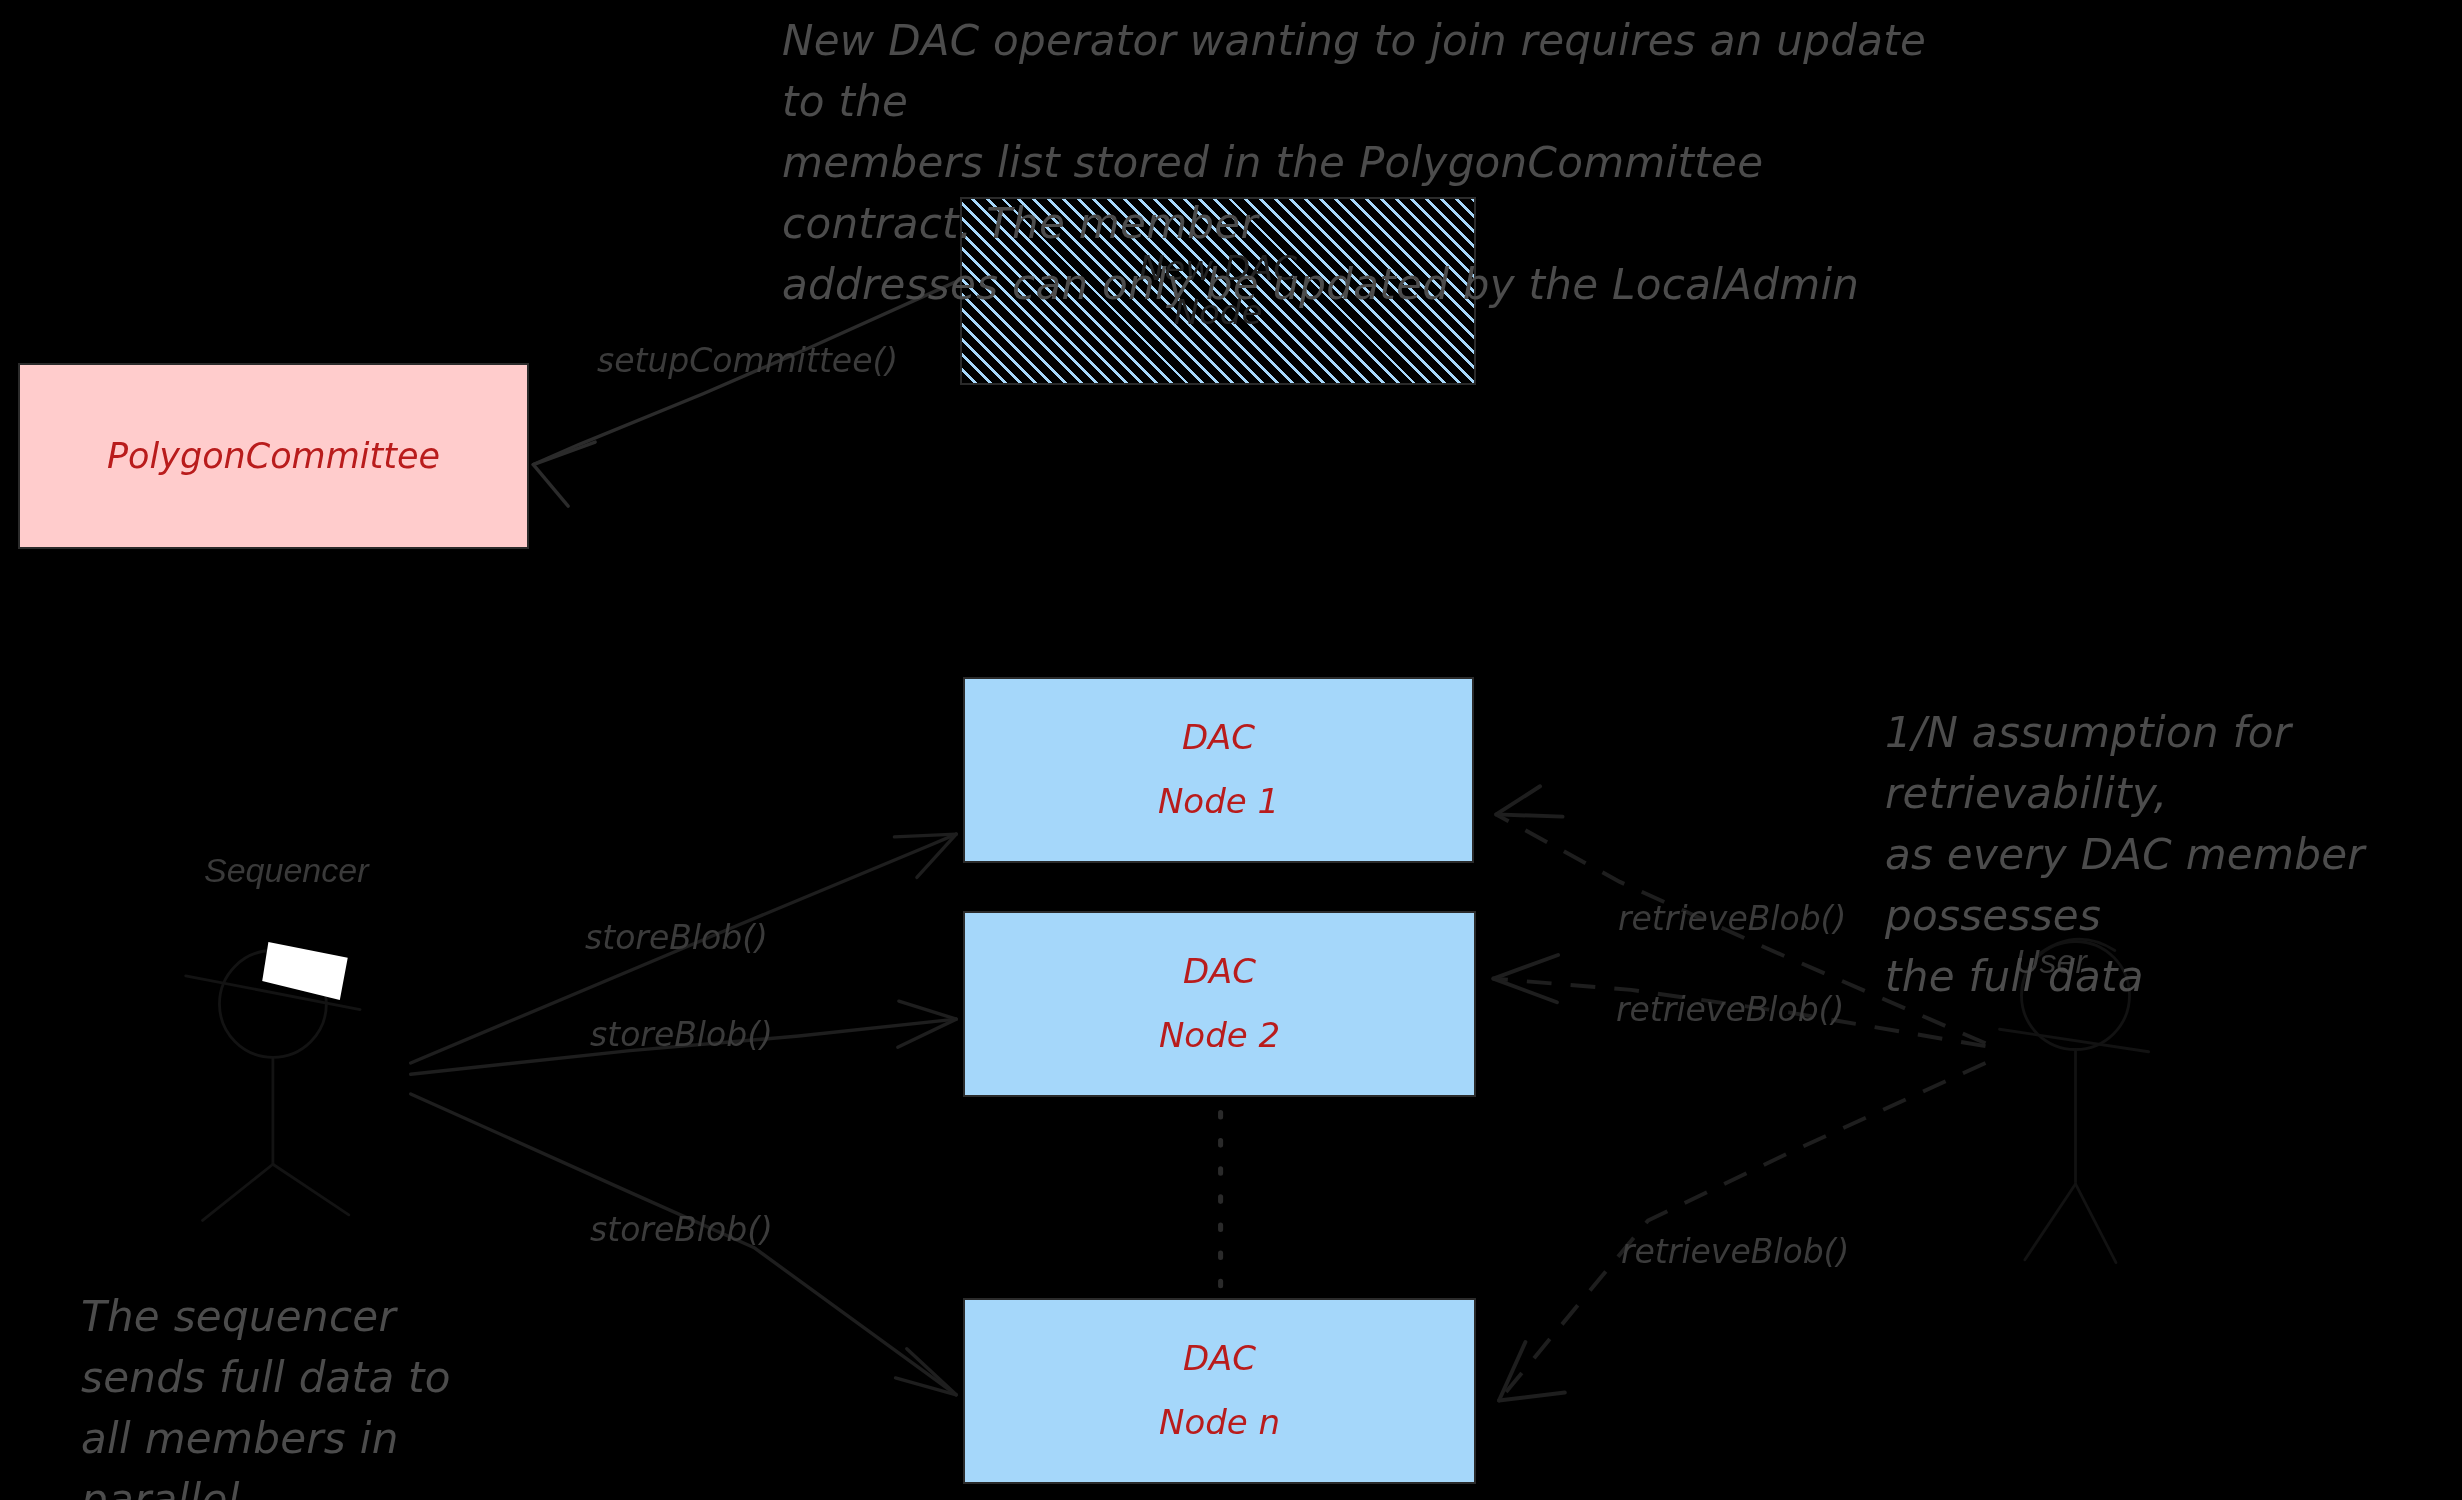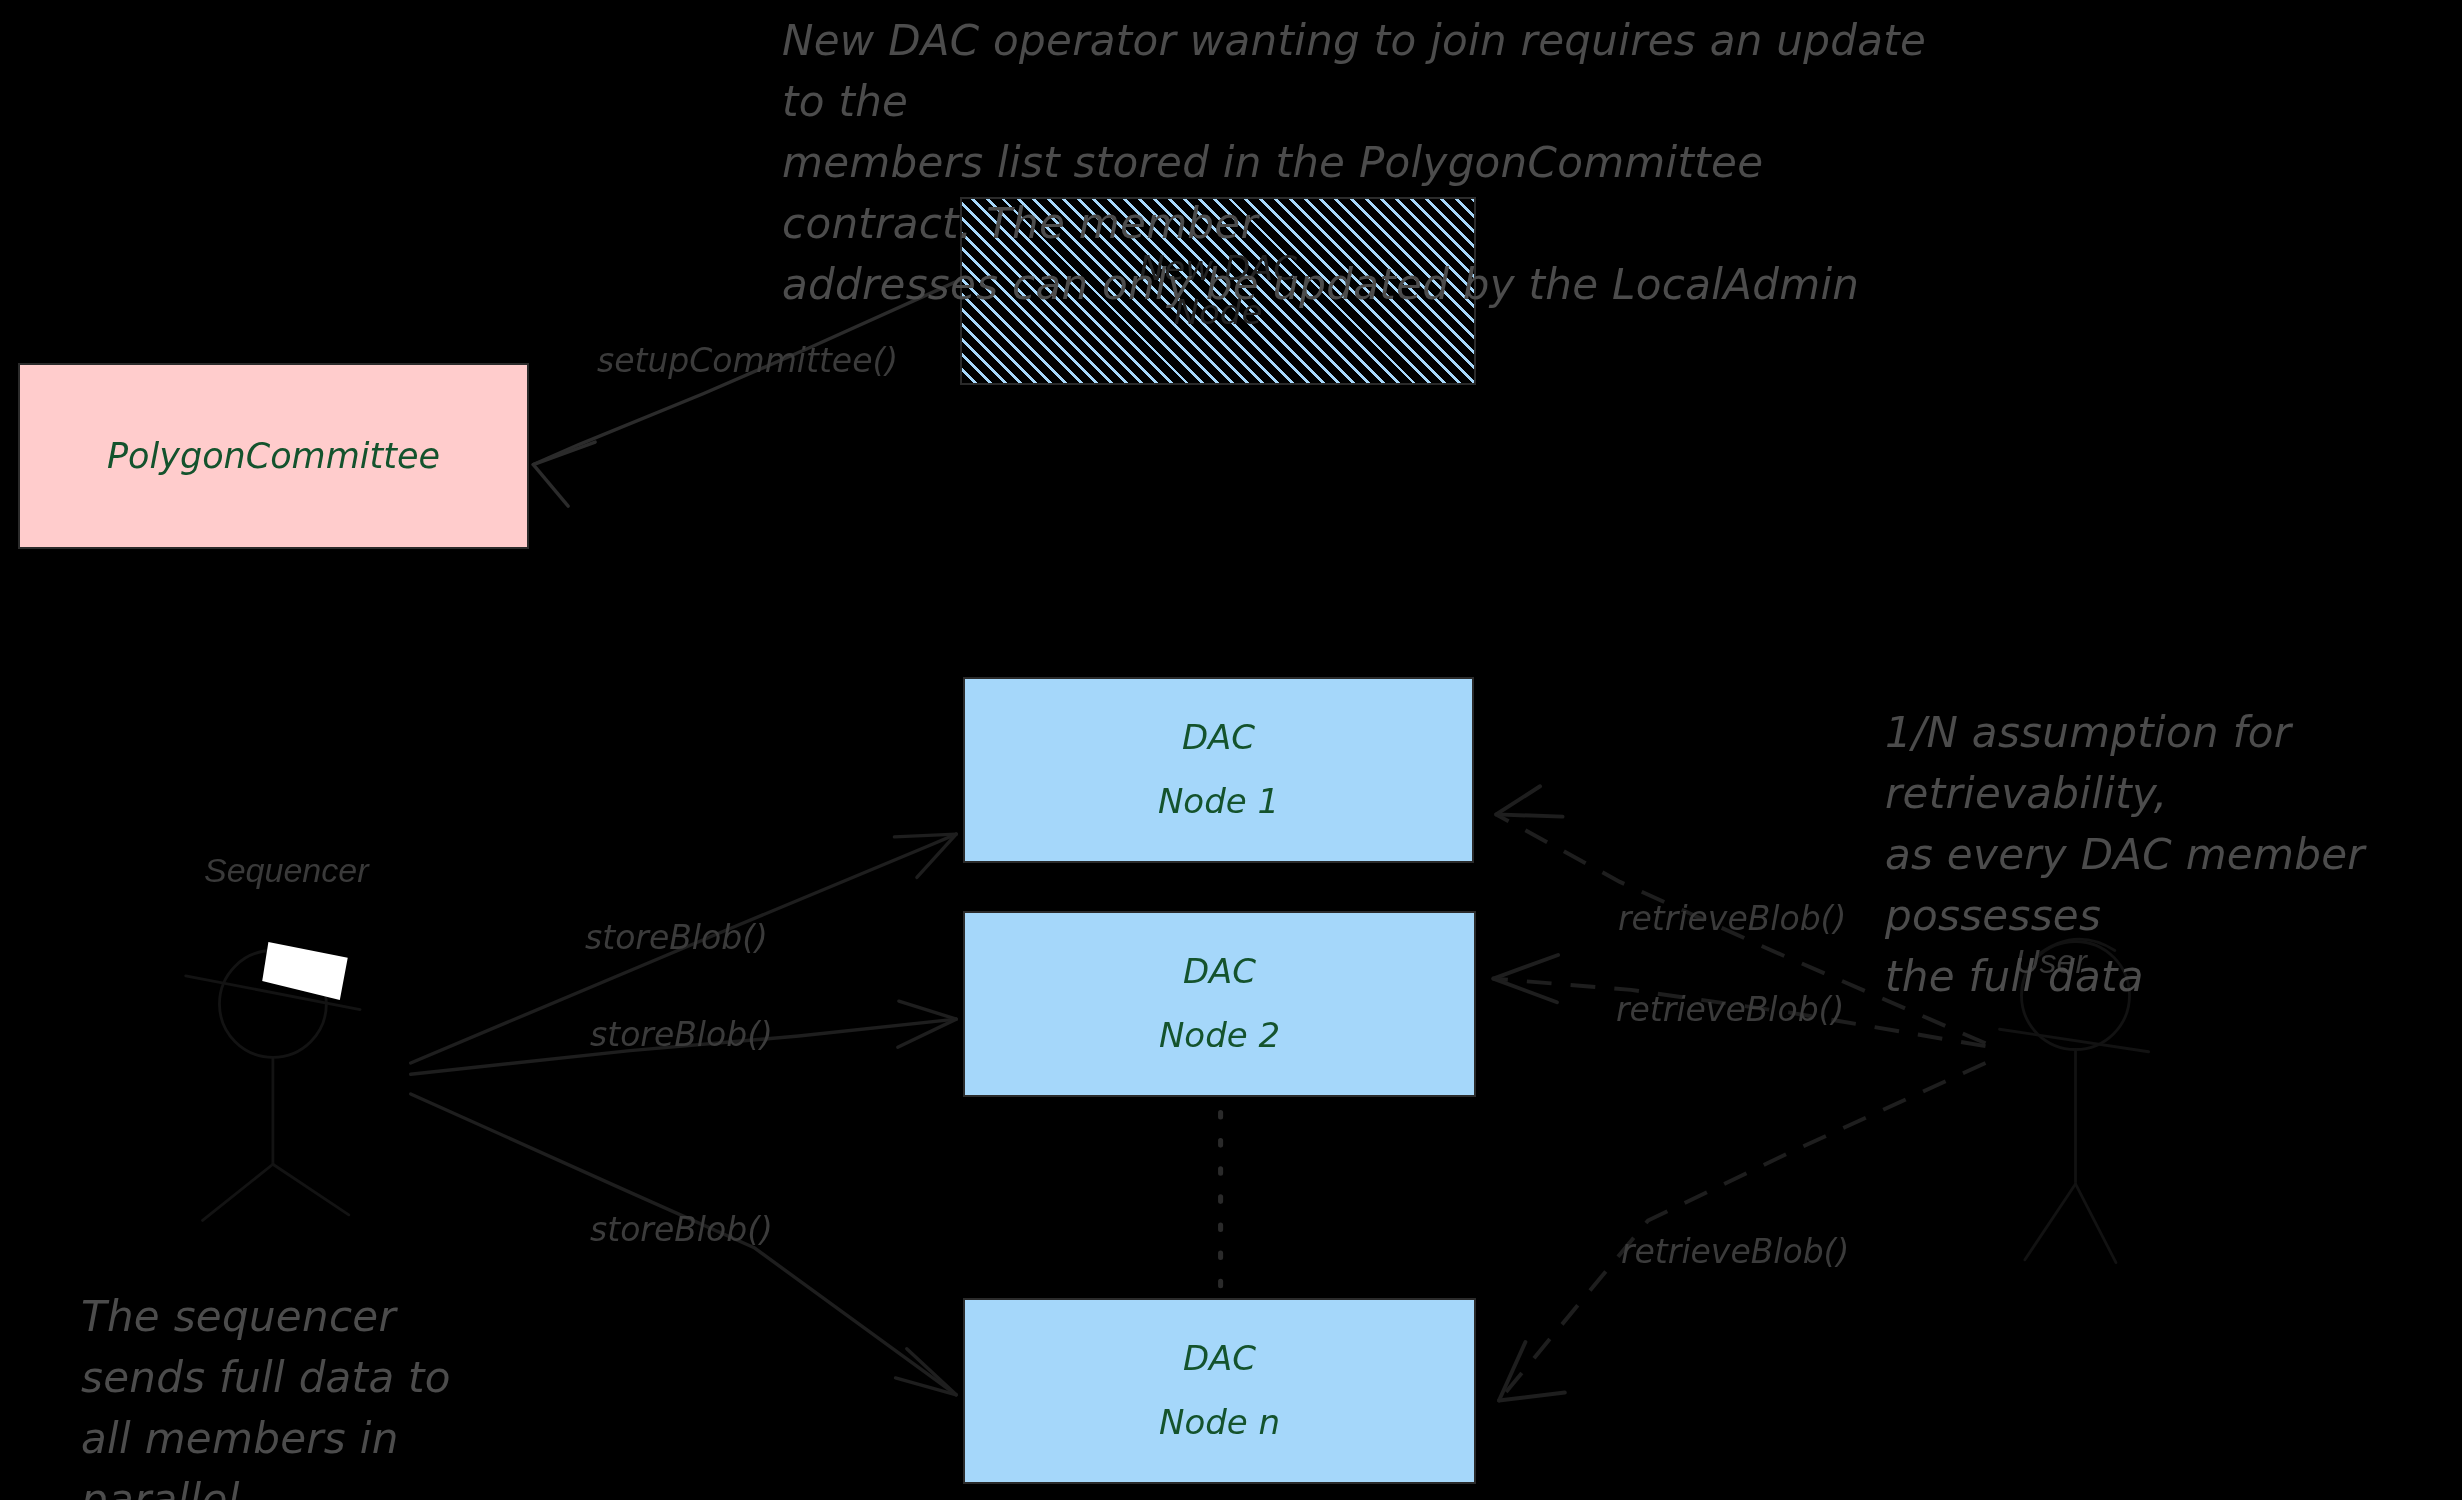--- a/index.html
+++ b/index.html
@@ -50,21 +50,21 @@
   .box {
     position: absolute;
     box-sizing: border-box;
     border: 2.8px solid #2b2b2b;
     display: flex;
     flex-direction: column;
     align-items: center;
     justify-content: center;
   }
   .box-line {
-    color: #14532d;
+    color: #b91c1c;
     font-size: 34px;
     line-height: 1.28;
     font-style: italic;
     font-family: "DejaVu Sans", sans-serif;
     white-space: nowrap;
   }
   #box-polygon-committee {
     left: 18px; top: 363px;
     width: 511px; height: 186px;
     background: #FFCCCC;

